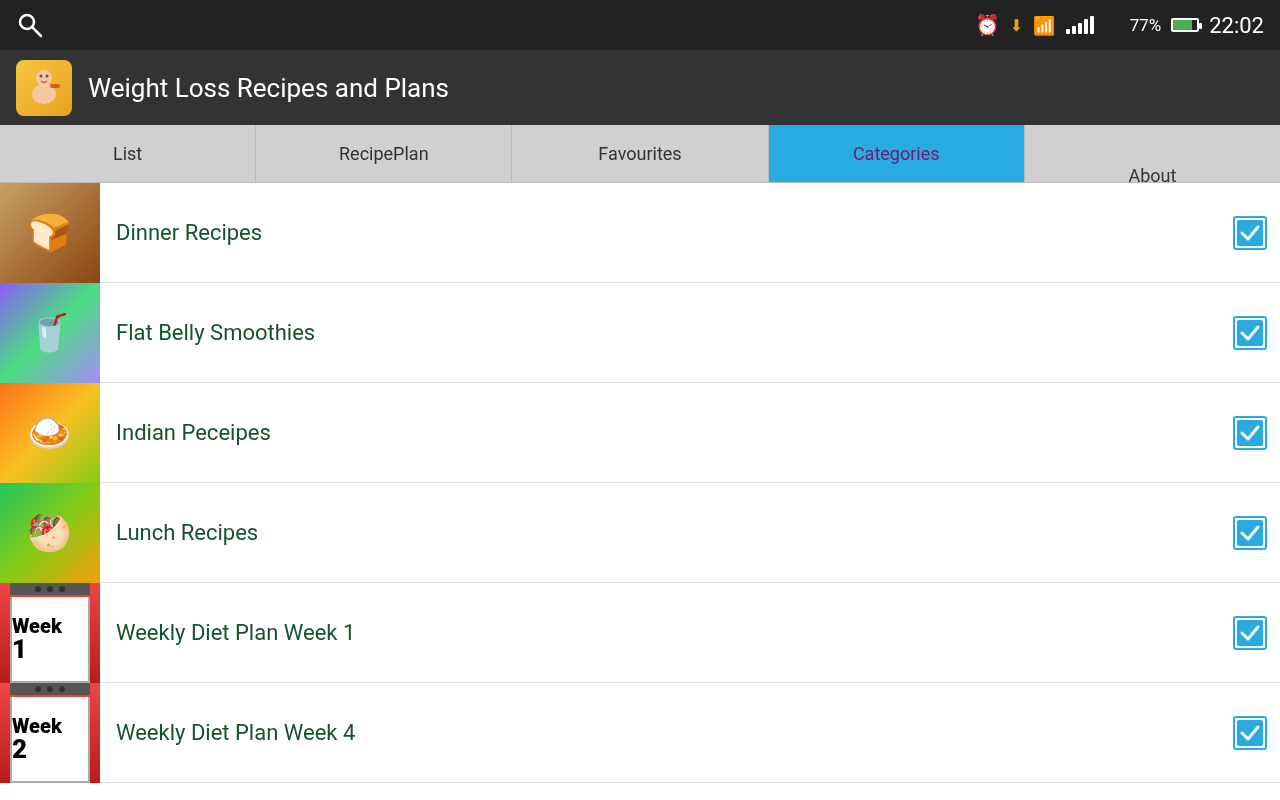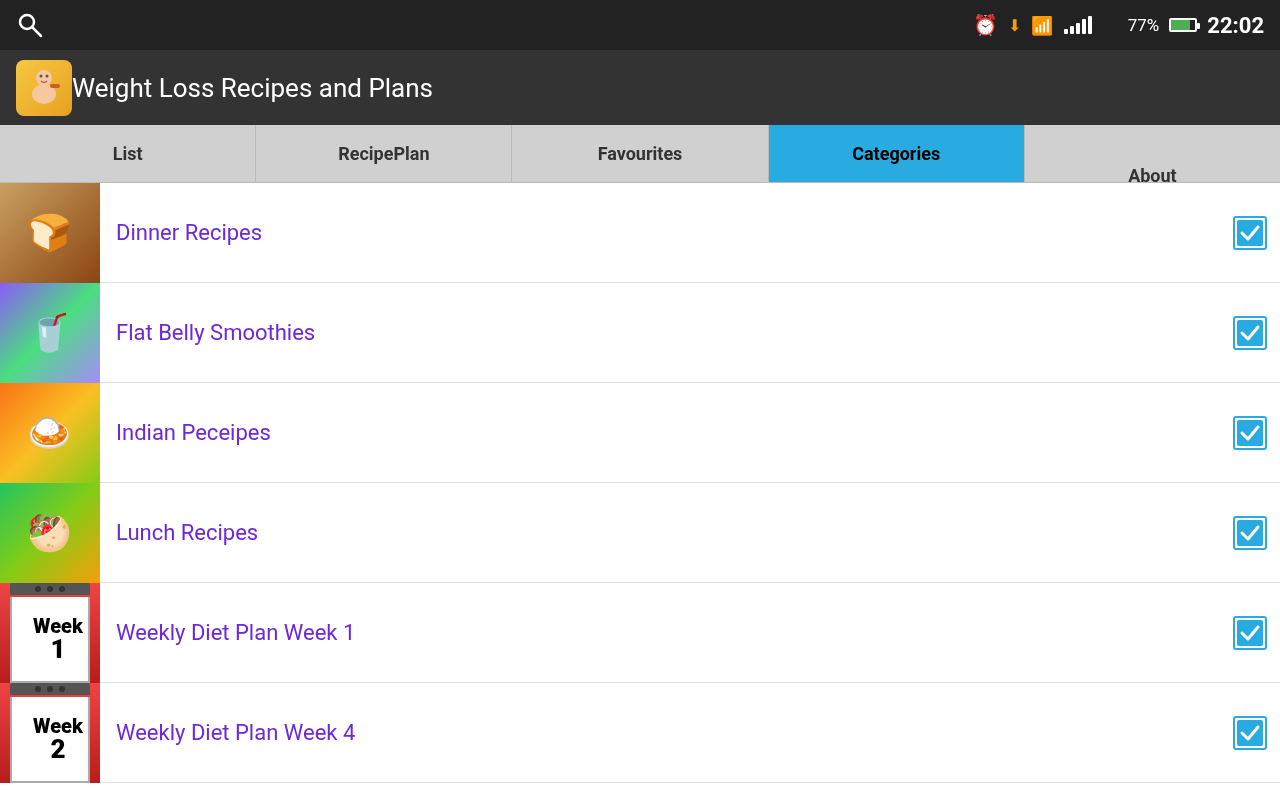--- a/index.html
+++ b/index.html
@@ -6,75 +6,75 @@
     body { width: 1280px; height: 800px; overflow: hidden; font-family: 'Roboto', Arial, sans-serif; background: #fff; }
 
     
     #status-bar {
       width: 100%; height: 50px; background: #222; display: flex;
       align-items: center; justify-content: space-between; padding: 0 16px;
       color: #fff;
     }
     .status-left { display: flex; align-items: center; gap: 8px; }
     .status-right { display: flex; align-items: center; gap: 10px; font-size: 18px; }
-    .status-time { font-size: 22px; font-weight: bold; }
+    .status-time { font-size: 22px; font-weight: normal; }
     .battery-icon {
       width: 28px; height: 14px; border: 2px solid #fff; border-radius: 2px; position: relative;
       display: inline-block;
     }
     .battery-icon::after {
       content: ''; position: absolute; right: -5px; top: 3px;
       width: 3px; height: 6px; background: #fff; border-radius: 1px;
     }
     .battery-fill {
       width: 77%; height: 100%; background: #4caf50; border-radius: 1px;
     }
     .signal-bars { display: flex; align-items: flex-end; gap: 2px; height: 18px; }
     .signal-bar { width: 4px; background: #fff; border-radius: 1px; }
 
     
     #app-header {
       width: 100%; height: 75px; background: #333; display: flex;
-      align-items: center; padding: 0 16px; 
+      align-items: center; padding: 0 16px; gap: 16px;
     }
     .app-icon {
       width: 56px; height: 56px; border-radius: 8px; background: #fff;
       display: flex; align-items: center; justify-content: center; overflow: hidden;
       flex-shrink: 0;
     }
     .app-icon-inner {
       width: 100%; height: 100%; background: linear-gradient(135deg, #f5c842 0%, #e8a020 100%);
       display: flex; align-items: center; justify-content: center; font-size: 28px;
     }
     .app-title { color: #fff; font-size: 26px; font-weight: 400; }
 
     
     #tab-bar {
       width: 100%; height: 58px; background: #d0d0d0; display: flex;
       border-bottom: 1px solid #bbb;
     }
     .tab {
       flex: 1; display: flex; align-items: center; justify-content: center;
       font-size: 18px; color: #333; cursor: pointer; border-right: 1px solid #bbb;
-      background: #d0d0d0; position: relative; font-weight: bold;
+      background: #d0d0d0; position: relative;
     }
     .tab:last-child { border-right: none; margin-top: 43px; }
-    .tab.active { background: #29abe2; color: #000000; }
+    .tab.active { background: #29abe2; color: #701a75; }
 
     
     #category-list { width: 100%; background: #fff; }
     .category-item {
       display: flex; align-items: center; border-bottom: 1px solid #e0e0e0;
       height: 100px; padding: 0; cursor: pointer;
     }
     .category-thumb {
       width: 100px; height: 100px; flex-shrink: 0; overflow: hidden;
       background: #ccc; display: flex; align-items: center; justify-content: center;
     }
-    .category-label { flex: 1; font-size: 22px; color: #6d28d9; padding-left: 16px; }
+    .category-label { flex: 1; font-size: 22px; color: #14532d; padding-left: 16px; }
     .category-checkbox { width: 60px; display: flex; align-items: center; justify-content: center; }
     .checkbox-icon {
       width: 34px; height: 34px; border: 2px solid #29abe2; border-radius: 3px;
       display: flex; align-items: center; justify-content: center; background: #fff;
     }
     .checkbox-icon.checked { background: #fff; }
     .check-svg { width: 26px; height: 26px; }
 
     
     .thumb-dinner { background: linear-gradient(135deg, #c8a060, #8B4513); }
@@ -87,22 +87,22 @@
       align-items: center; justify-content: center; background: linear-gradient(180deg, #ef4444 0%, #b91c1c 100%);
       position: relative;
     }
     .week-badge-top {
       background: #555; width: 80%; height: 12px; border-radius: 2px 2px 0 0;
       display: flex; align-items: center; justify-content: center; gap: 6px; margin-bottom: 2px;
     }
     .week-badge-dot { width: 6px; height: 6px; background: #333; border-radius: 50%; }
     .week-badge-body {
       background: #fff; width: 80%; flex: 1; display: flex;
-      flex-direction: column; align-items: center; justify-content: center;
-      border: 2px solid #aaa; border-top: none; padding-left: 16px;
+      flex-direction: column; justify-content: center;
+      border: 2px solid #aaa; border-top: none;
     }
     .week-text { font-size: 20px; font-weight: 900; color: #000; line-height: 1; }
     .week-num { font-size: 26px; font-weight: 900; color: #000; line-height: 1; }
 
     .thumb-food-art {
       width: 100%; height: 100%; display: flex; align-items: center; justify-content: center;
       font-size: 36px;
     }
 
     

